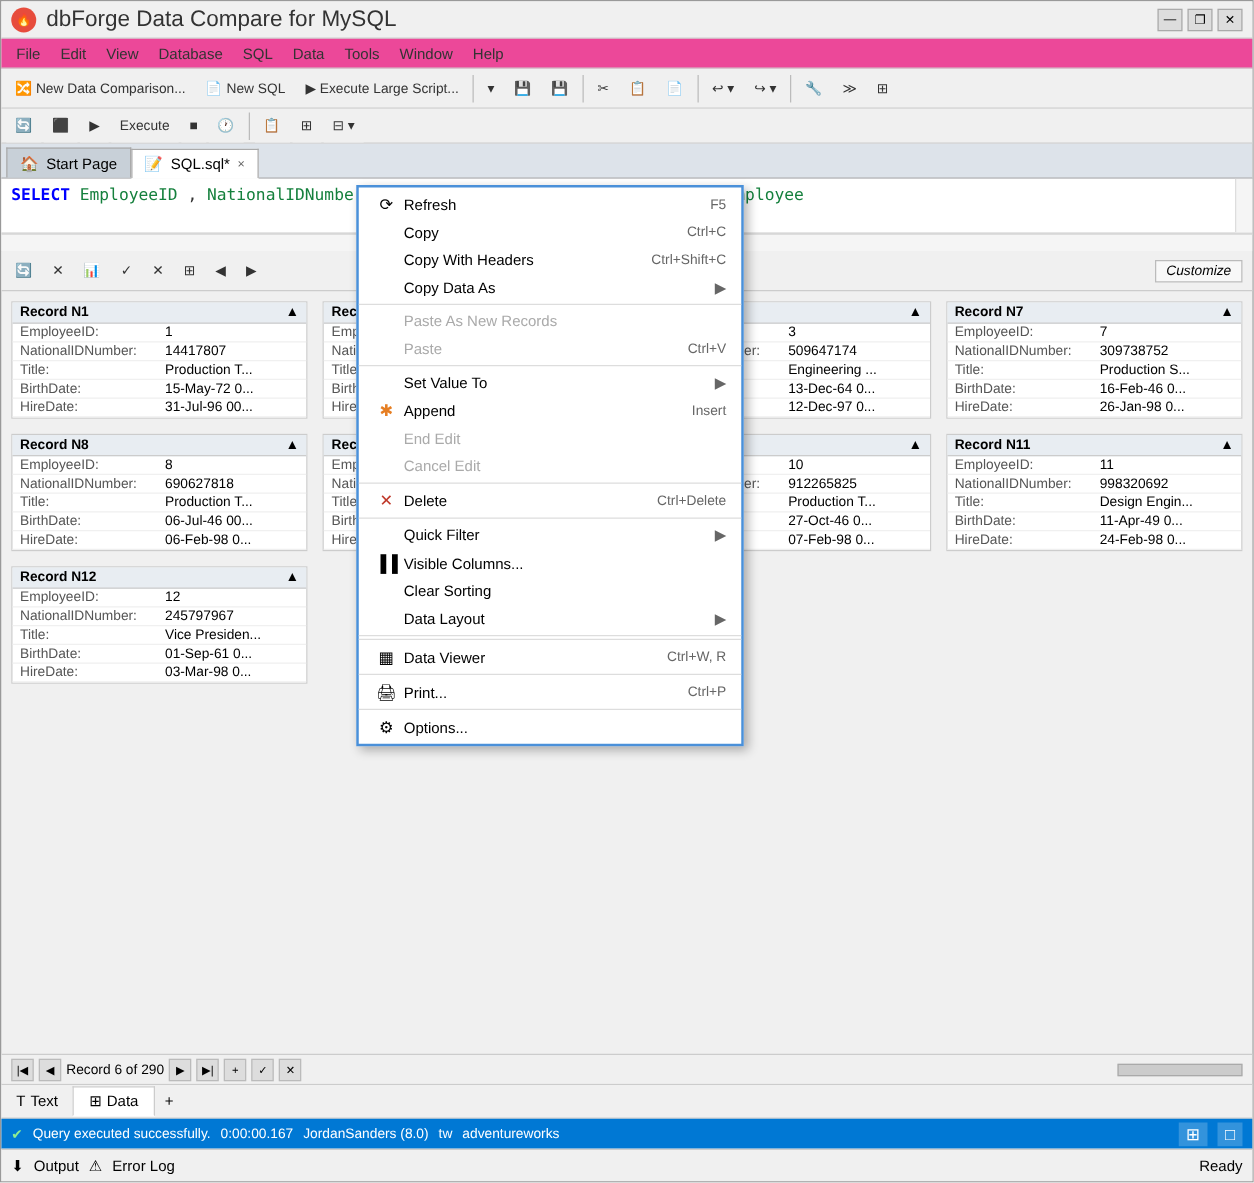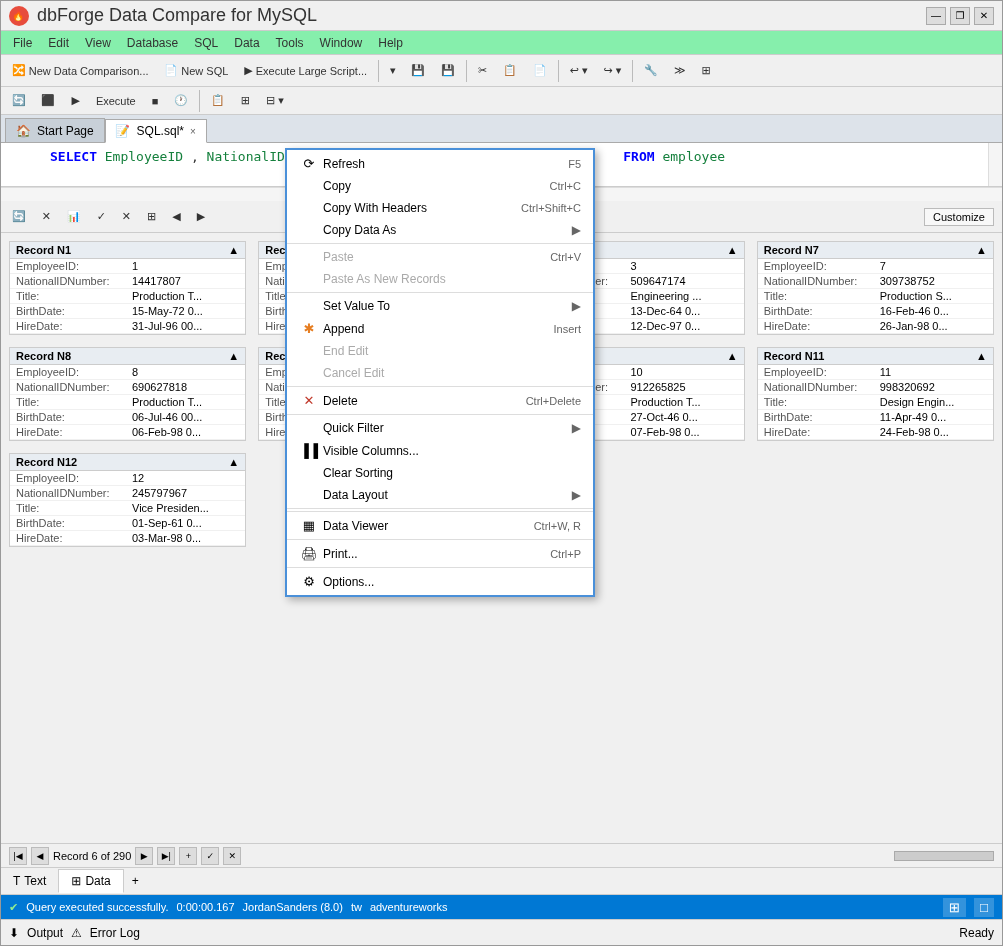--- a/index.html
+++ b/index.html
@@ -6,40 +6,40 @@
     body { font-family: 'Segoe UI', Tahoma, Geneva, Verdana, sans-serif; font-size: 12px; background: #f0f0f0; overflow: hidden; user-select: none; }
 
     
     .title-bar { background: #f0f0f0; height: 30px; display: flex; align-items: center; padding: 0 8px; border-bottom: 1px solid #ccc; }
     .title-bar .app-icon { width: 20px; height: 20px; background: #e74c3c; border-radius: 50%; margin-right: 8px; display: flex; align-items: center; justify-content: center; font-size: 10px; color: white; font-weight: bold; }
     .title-bar .title-text { font-size: 18px; color: #333; flex: 1; }
     .title-bar .window-controls { display: flex; gap: 4px; }
     .title-bar .win-btn { width: 20px; height: 18px; background: #ddd; border: 1px solid #aaa; cursor: pointer; display: flex; align-items: center; justify-content: center; font-size: 10px; }
 
     
-    .menu-bar { background: #86efac; height: 24px; display: flex; align-items: center; padding: 0 4px; border-bottom: 1px solid #ccc; }
+    .menu-bar { background: #ec4899; height: 24px; display: flex; align-items: center; padding: 0 4px; border-bottom: 1px solid #ccc; }
     .menu-item { padding: 2px 8px; cursor: pointer; font-size: 12px; color: #333; }
 
     
     .toolbar { background: #f0f0f0; height: 32px; display: flex; align-items: center; padding: 0 4px; border-bottom: 1px solid #ccc; gap: 2px; }
     .tb-btn { height: 26px; padding: 0 6px; background: #f0f0f0; border: 1px solid transparent; cursor: pointer; display: flex; align-items: center; gap: 3px; font-size: 11px; color: #333; }
     .tb-sep { width: 1px; height: 22px; background: #bbb; margin: 0 2px; }
 
     
     .toolbar2 { background: #f0f0f0; height: 28px; display: flex; align-items: center; padding: 0 4px; border-bottom: 1px solid #ccc; gap: 2px; }
 
     
     .tab-bar { background: #dde3ea; height: 28px; display: flex; align-items: flex-end; padding: 0 4px; border-bottom: 1px solid #aaa; }
     .tab { height: 24px; padding: 0 10px; display: flex; align-items: center; gap: 6px; cursor: pointer; font-size: 12px; border: 1px solid #aaa; border-bottom: none; background: #c8d0d8; }
     .tab.active { background: #fff; border-bottom: 1px solid #fff; margin-bottom: -1px; }
     .tab .close-tab { font-size: 10px; color: #666; cursor: pointer; }
 
     
     .sql-editor { background: #fff; height: 44px; padding: 6px 8px; font-family: Consolas, monospace; font-size: 13px; border-bottom: 1px solid #ccc; overflow: hidden; position: relative; }
-    .sql-kw { color: #00f; font-weight: bold; margin-left: 41px; }
+    .sql-kw { color: #00f; font-weight: bold; }
     .sql-text { color: #333; }
     .sql-ident { color: #15803d; }
     .scroll-h { background: #f5f5f5; height: 14px; border-top: 1px solid #ddd; display: flex; align-items: center; }
     .scroll-v { width: 14px; background: #f5f5f5; border-left: 1px solid #ddd; position: absolute; right: 0; top: 0; bottom: 0; }
 
     
     .grid-toolbar { background: #f0f0f0; height: 32px; display: flex; align-items: center; padding: 0 4px; border-bottom: 1px solid #ccc; gap: 2px; }
     .record-card { border: 1px solid #ccc; margin: 4px; background: #fff; }
     .record-header { background: #e8edf2; padding: 2px 6px; font-weight: bold; font-size: 11px; border-bottom: 1px solid #ccc; display: flex; justify-content: space-between; }
     .record-row { display: flex; padding: 1px 6px; font-size: 11px; border-bottom: 1px solid #f0f0f0; gap: 16px; }
@@ -75,21 +75,21 @@
 
     
     .footer-toolbar { background: #f0f0f0; height: 26px; display: flex; align-items: center; padding: 0 8px; border-top: 1px solid #ccc; gap: 8px; }
 
     
     .app { width: 1003px; height: 946px; display: flex; flex-direction: column; border: 1px solid #999; overflow: hidden; }
     .main-content { flex: 1; display: flex; flex-direction: column; overflow: hidden; }
     .grid-container { flex: 1; display: flex; flex-direction: column; overflow: hidden; position: relative; }
     .cards-area { flex: 1; overflow: auto; display: grid; grid-template-columns: repeat(4, 1fr); gap: 4px; padding: 4px; align-content: start; }
 
-    .customize-btn { background: #f8f8f8; border: 1px solid #bbb; padding: 2px 8px; cursor: pointer; font-size: 11px; margin: 4px; }
+    .customize-btn { background: #f8f8f8; border: 1px solid #bbb; padding: 2px 8px; cursor: pointer; font-size: 11px; margin: 4px; font-style: italic; }
   </style>
 </head>
 <body>
 
 <div class="app">
 
   <div class="title-bar">
     <div class="app-icon">🔥</div>
     <span class="title-text">dbForge Data Compare for MySQL</span>
     <div class="window-controls">
@@ -503,27 +503,27 @@
       </div>
       <div class="cm-item">
         <span class="cm-icon gray"></span>
         <span class="cm-label">Copy Data As</span>
 
         <span class="cm-arrow">▶</span>
       </div>
       <div class="cm-sep"></div>
       <div class="cm-item disabled">
         <span class="cm-icon gray"></span>
+        <span class="cm-label">Paste As New Records</span>
+
+      </div>
+      <div class="cm-item disabled">
+        <span class="cm-icon gray"></span>
         <span class="cm-label">Paste</span>
         <span class="cm-shortcut">Ctrl+V</span>
-
-      </div>
-      <div class="cm-item disabled">
-        <span class="cm-icon gray"></span>
-        <span class="cm-label">Paste As New Records</span>
 
       </div>
       <div class="cm-sep"></div>
       <div class="cm-item">
         <span class="cm-icon gray"></span>
         <span class="cm-label">Set Value To</span>
 
         <span class="cm-arrow">▶</span>
       </div>
       <div class="cm-item">

